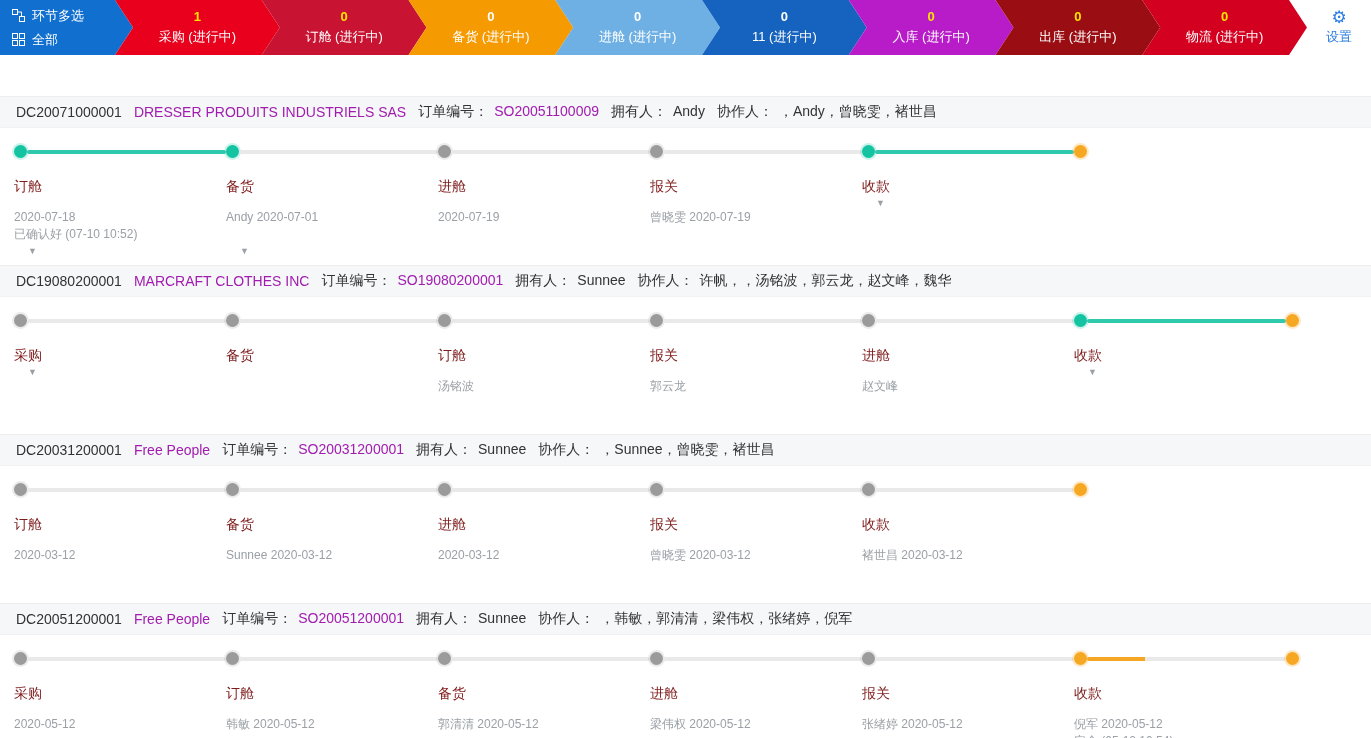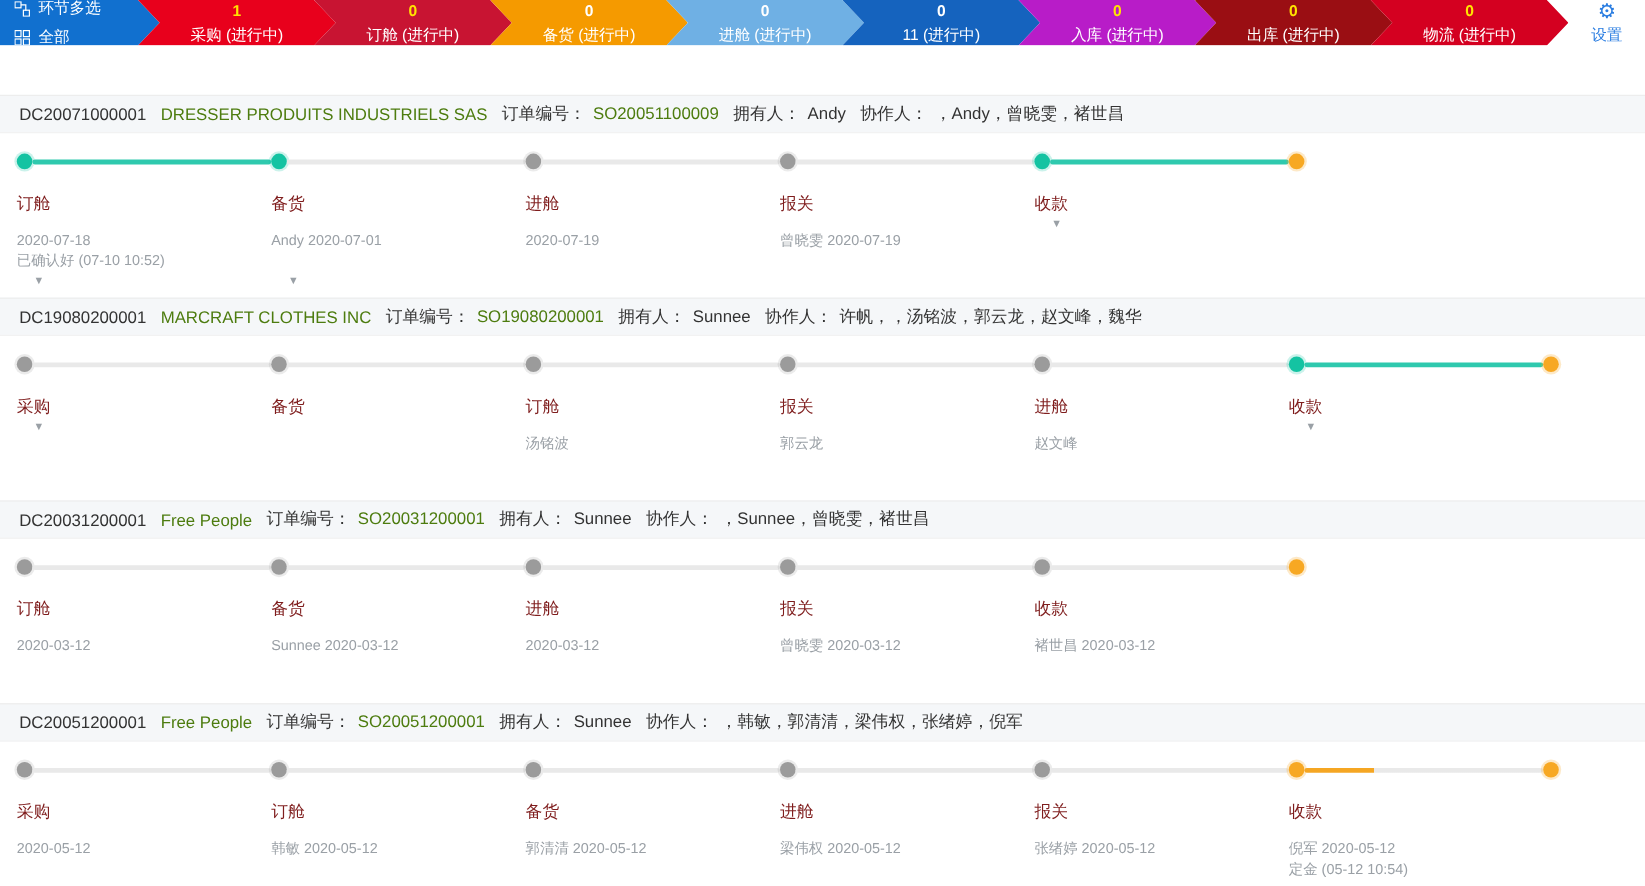--- a/index.html
+++ b/index.html
@@ -1,40 +1,40 @@
 <!DOCTYPE html>
 <html><head>
 <meta charset="utf-8">
 <style>
   *{margin:0;padding:0;box-sizing:border-box}
   html,body{width:1371px;height:738px;overflow:hidden;background:#fff;
     font-family:"Liberation Sans","DejaVu Sans",sans-serif;}
   
-  .topbar{display:flex;height:38px;align-items:stretch;background:#fff}
+  .topbar{display:flex;height:55px;align-items:stretch;background:#fff}
   .tb-left{flex:0 0 133px;background:#1170cf;color:#fff;display:flex;flex-direction:column;
     justify-content:center;gap:6px;padding-left:12px;
     clip-path:polygon(0 0,calc(100% - 18px) 0,100% 50%,calc(100% - 18px) 100%,0 100%)}
   .tb-row{display:flex;align-items:center;gap:7px;font-size:13px;cursor:pointer}
   .tb-icon{width:13px;height:13px;display:inline-block}
   .tb-icon svg{display:block}
   .arrows{display:flex;flex:1;align-items:stretch}
   .seg{flex:1;margin-left:-18px;display:flex;flex-direction:column;align-items:center;
     justify-content:center;gap:4px;color:#fff;font-size:13px;cursor:pointer;
     clip-path:polygon(0 0,calc(100% - 18px) 0,100% 50%,calc(100% - 18px) 100%,0 100%,18px 50%)}
   .seg-count{font-weight:700;font-size:13px}
   .seg-label{white-space:nowrap}
   .tb-set{flex:0 0 64px;display:flex;flex-direction:column;align-items:center;justify-content:center;
     gap:2px;color:#2a7de1;font-size:13px;cursor:pointer;background:#fff}
   .gear{font-size:17px;line-height:1}
   
   .orders{margin-top:41px}
   .ohead{height:32px;background:#f5f7f9;border-top:1px solid #ededed;border-bottom:1px solid #f2f2f2;
     display:flex;align-items:center;padding:0 16px;font-size:14px;color:#333;gap:12px;white-space:nowrap}
   .oid{color:#333}
-  .link{color:#4d7c0f;cursor:pointer;text-decoration:none}
+  .link{color:#a21caf;cursor:pointer;text-decoration:none}
   .grp{display:inline-flex;align-items:flex-start;gap:6px}
   .otl{height:137px;padding:17px 0 0 14px;display:flex;align-items:flex-start}
   .node{flex:0 0 212px;width:212px}
   .track{display:flex;align-items:center;height:13px}
   .dot{width:13px;height:13px;border-radius:50%;flex:0 0 13px}
   .d-teal{background:#14c3a2;box-shadow:0 0 0 2px rgba(20,195,162,.22)}
   .d-gray{background:#9b9b9b;box-shadow:0 0 0 2px rgba(155,155,155,.20)}
   .d-orange{background:#f7a823;box-shadow:0 0 0 2px rgba(247,168,35,.25)}
   .line{flex:1;height:4px;border-radius:2px}
   .l-teal{background:#2fc9ae}

